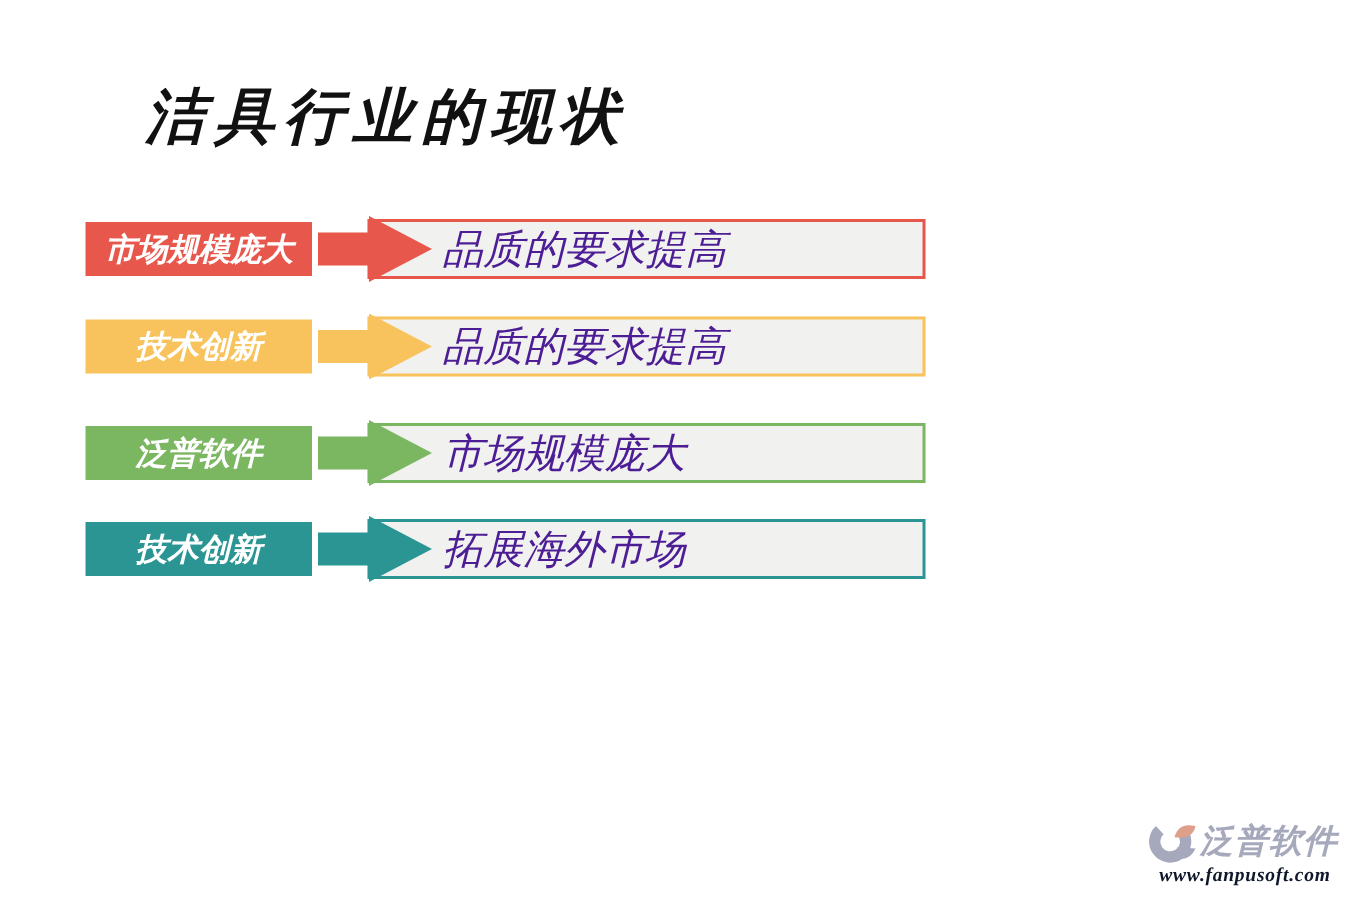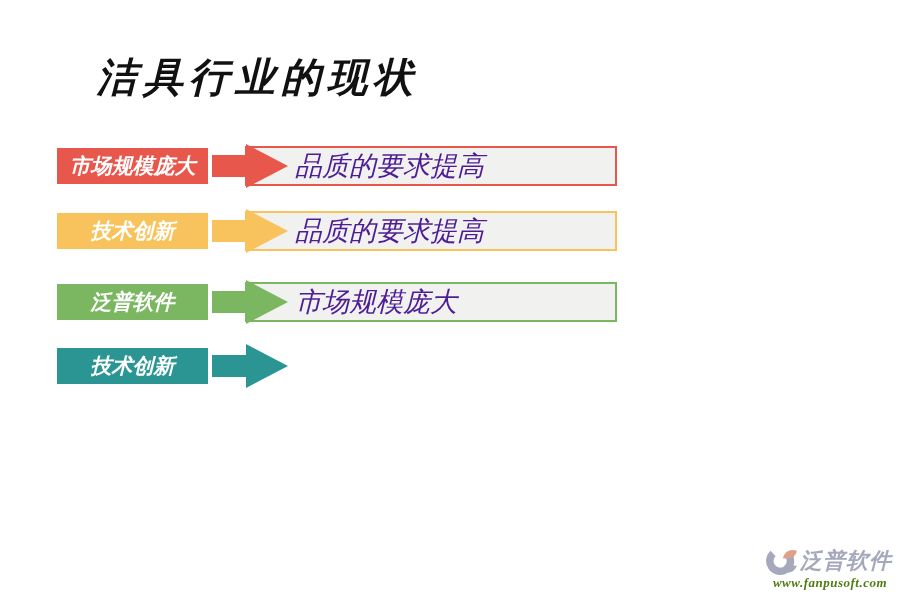--- a/index.html
+++ b/index.html
@@ -113,21 +113,21 @@
   .wm-brand {
     font-size: 22px;
     font-weight: bold;
     color: #A6A8BC;
     white-space: nowrap;
     letter-spacing: 1px;
   }
   .wm-url {
     font-size: 13px;
     font-weight: bold;
-    color: #4d7c0f;
+    color: #0f172a;
     text-align: center;
     letter-spacing: 0.5px;
     margin-top: -1px;
     white-space: nowrap;
   }
 </style>
 </head>
 <body>
 
 <div class="slide">
@@ -155,20 +155,23 @@
   <div class="row row-3" style="--accent: #7BB661; --fill: #F1F1F0;">
     <div class="desc-box">
       <span class="desc-text">市场规模庞大</span>
     </div>
     <div class="cat-label">泛普软件</div>
     <div class="arrow-stem"></div>
     <div class="arrow-head"></div>
   </div>
 
   <div class="row row-4" style="--accent: #2A9593; --fill: #F1F1F0;">
+    <div class="desc-box">
+      <span class="desc-text">拓展海外市场</span>
+    </div>
     <div class="cat-label">技术创新</div>
     <div class="arrow-stem"></div>
     <div class="arrow-head"></div>
   </div>
 
   <div class="watermark">
     <div class="wm-row">
       <svg class="wm-logo" viewBox="0 0 34 32" xmlns="http://www.w3.org/2000/svg">
         <circle cx="15" cy="16" r="11" fill="none" stroke="#A6A8BC" stroke-width="8" stroke-dasharray="50 20" transform="rotate(-35 15 16)"></circle>
         <path d="M18 13 Q21 2 33 5 Q31 15 18 13 Z" fill="#DE9F8B"></path>

